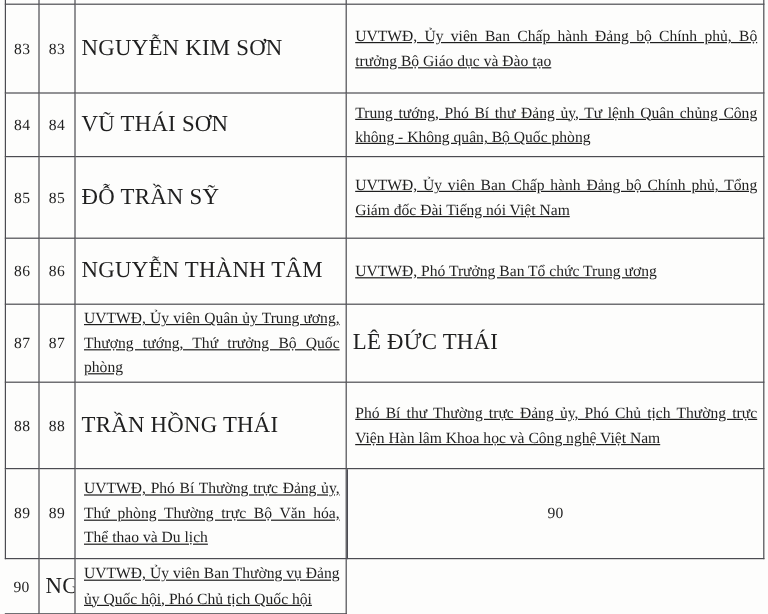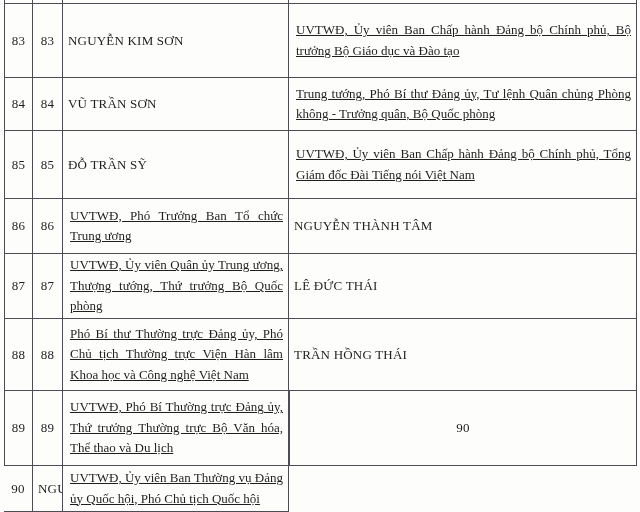--- a/index.html
+++ b/index.html
@@ -29,21 +29,21 @@
     align-items:center;
   }
   .c.first{border-left:1.5px solid var(--border);}
   .num{
     justify-content:center;
     font-size:13px;
     letter-spacing:0.3px;
   }
   .name{
     padding:2px 4px 2px 5px;
-    font-size:13px;
+    font-size:19px;
     letter-spacing:0.2px;
     white-space:nowrap;
     font-family:Liberation Serif, serif;
   }
   .pos{
     padding:3px 5px 3px 7px;
     text-decoration:underline;
   }
   .pos .txt{
     font-size:13px;
@@ -66,57 +66,57 @@
 
     <div class="c first num">83</div>
     <div class="c num">83</div>
     <div class="c name">NGUYỄN KIM SƠN</div>
     <div class="c pos">
         <div class="txt">UVTWĐ, Ủy viên Ban Chấp hành Đảng bộ Chính phủ, Bộ trưởng Bộ Giáo dục và Đào tạo</div>
       </div>
 
     <div class="c first num">84</div>
     <div class="c num">84</div>
-    <div class="c name">VŨ TRẦN SƠN</div>
+    <div class="c name">VŨ THÁI SƠN</div>
     <div class="c pos">
-        <div class="txt">Trung tướng, Phó Bí thư Đảng ủy, Tư lệnh Quân chủng Phòng không - Trưởng quân, Bộ Quốc phòng</div>
+        <div class="txt">Trung tướng, Phó Bí thư Đảng ủy, Tư lệnh Quân chủng Công không - Không quân, Bộ Quốc phòng</div>
       </div>
 
     <div class="c first num">85</div>
     <div class="c num">85</div>
     <div class="c name">ĐỖ TRẦN SỸ</div>
     <div class="c pos">
         <div class="txt">UVTWĐ, Ủy viên Ban Chấp hành Đảng bộ Chính phủ, Tổng Giám đốc Đài Tiếng nói Việt Nam</div>
       </div>
 
     <div class="c first num">86</div>
     <div class="c num">86</div>
+    <div class="c name">NGUYỄN THÀNH TÂM</div>
     <div class="c pos">
         <div class="txt">UVTWĐ, Phó Trưởng Ban Tổ chức Trung ương</div>
       </div>
-    <div class="c name">NGUYỄN THÀNH TÂM</div>
 
     <div class="c first num">87</div>
     <div class="c num">87</div>
     <div class="c pos">
         <div class="txt">UVTWĐ, Ủy viên Quân ủy Trung ương, Thượng tướng, Thứ trưởng Bộ Quốc phòng</div>
       </div>
     <div class="c name">LÊ ĐỨC THÁI</div>
 
     <div class="c first num">88</div>
     <div class="c num">88</div>
+    <div class="c name">TRẦN HỒNG THÁI</div>
     <div class="c pos">
         <div class="txt">Phó Bí thư Thường trực Đảng ủy, Phó Chủ tịch Thường trực Viện Hàn lâm Khoa học và Công nghệ Việt Nam</div>
       </div>
-    <div class="c name">TRẦN HỒNG THÁI</div>
 
     <div class="c first num">89</div>
     <div class="c num">89</div>
     <div class="c pos">
-        <div class="txt">UVTWĐ, Phó Bí Thường trực Đảng ủy, Thứ trưởng Thường trực Bộ Văn hóa, Thể thao và Du lịch</div>
+        <div class="txt">UVTWĐ, Phó Bí Thường trực Đảng ủy, Thứ phòng Thường trực Bộ Văn hóa, Thể thao và Du lịch</div>
       </div>
 
     <div class="c first num">90</div>
     <div class="c num">90</div>
     <div class="c name">NGUYỄN THỊ THANH</div>
     <div class="c pos">
         <div class="txt">UVTWĐ, Ủy viên Ban Thường vụ Đảng ủy Quốc hội, Phó Chủ tịch Quốc hội</div>
       </div>
 
   </div>

